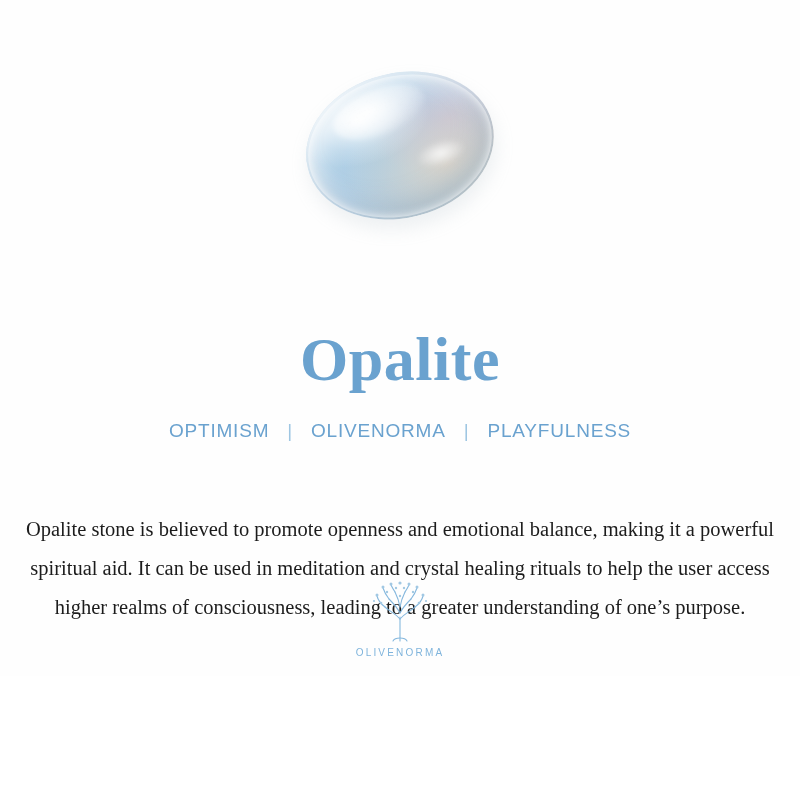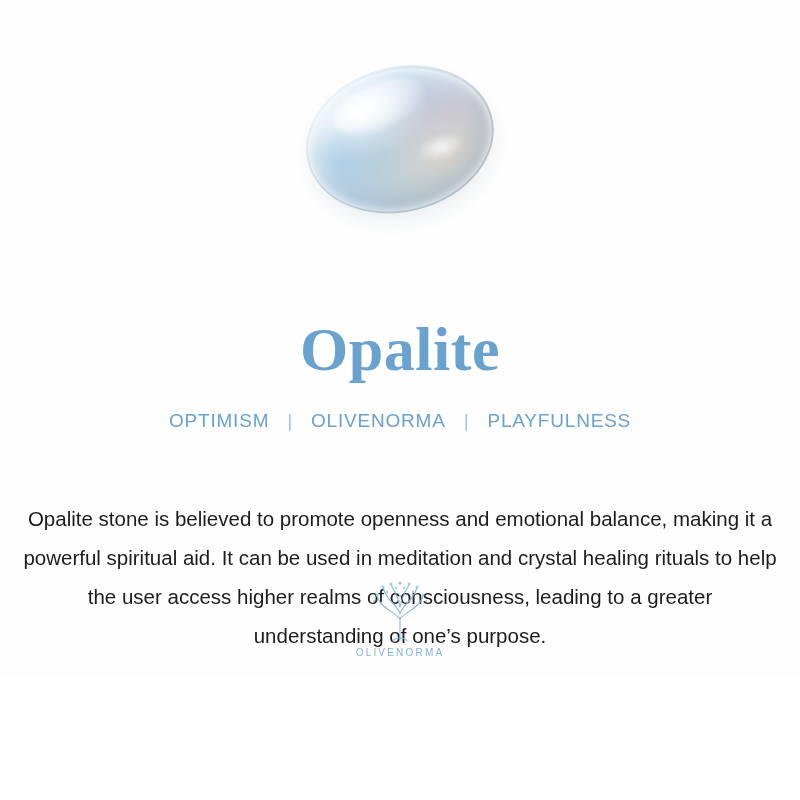--- a/index.html
+++ b/index.html
@@ -119,21 +119,21 @@
     padding: 0 16px;
     font-weight: 300;
   }
   .description {
     margin-top: 68px;
     width: 760px;
     text-align: center;
     color: #1c1c1c;
     font-size: 20.5px;
     line-height: 1.9;
-    font-family: Liberation Sans, sans-serif;
+    font-family: Liberation Serif, serif;
   }
 
   
   .logo-area {
     position: absolute;
     left: 0;
     bottom: 18px;
     width: 800px;
     display: flex;
     flex-direction: column;

